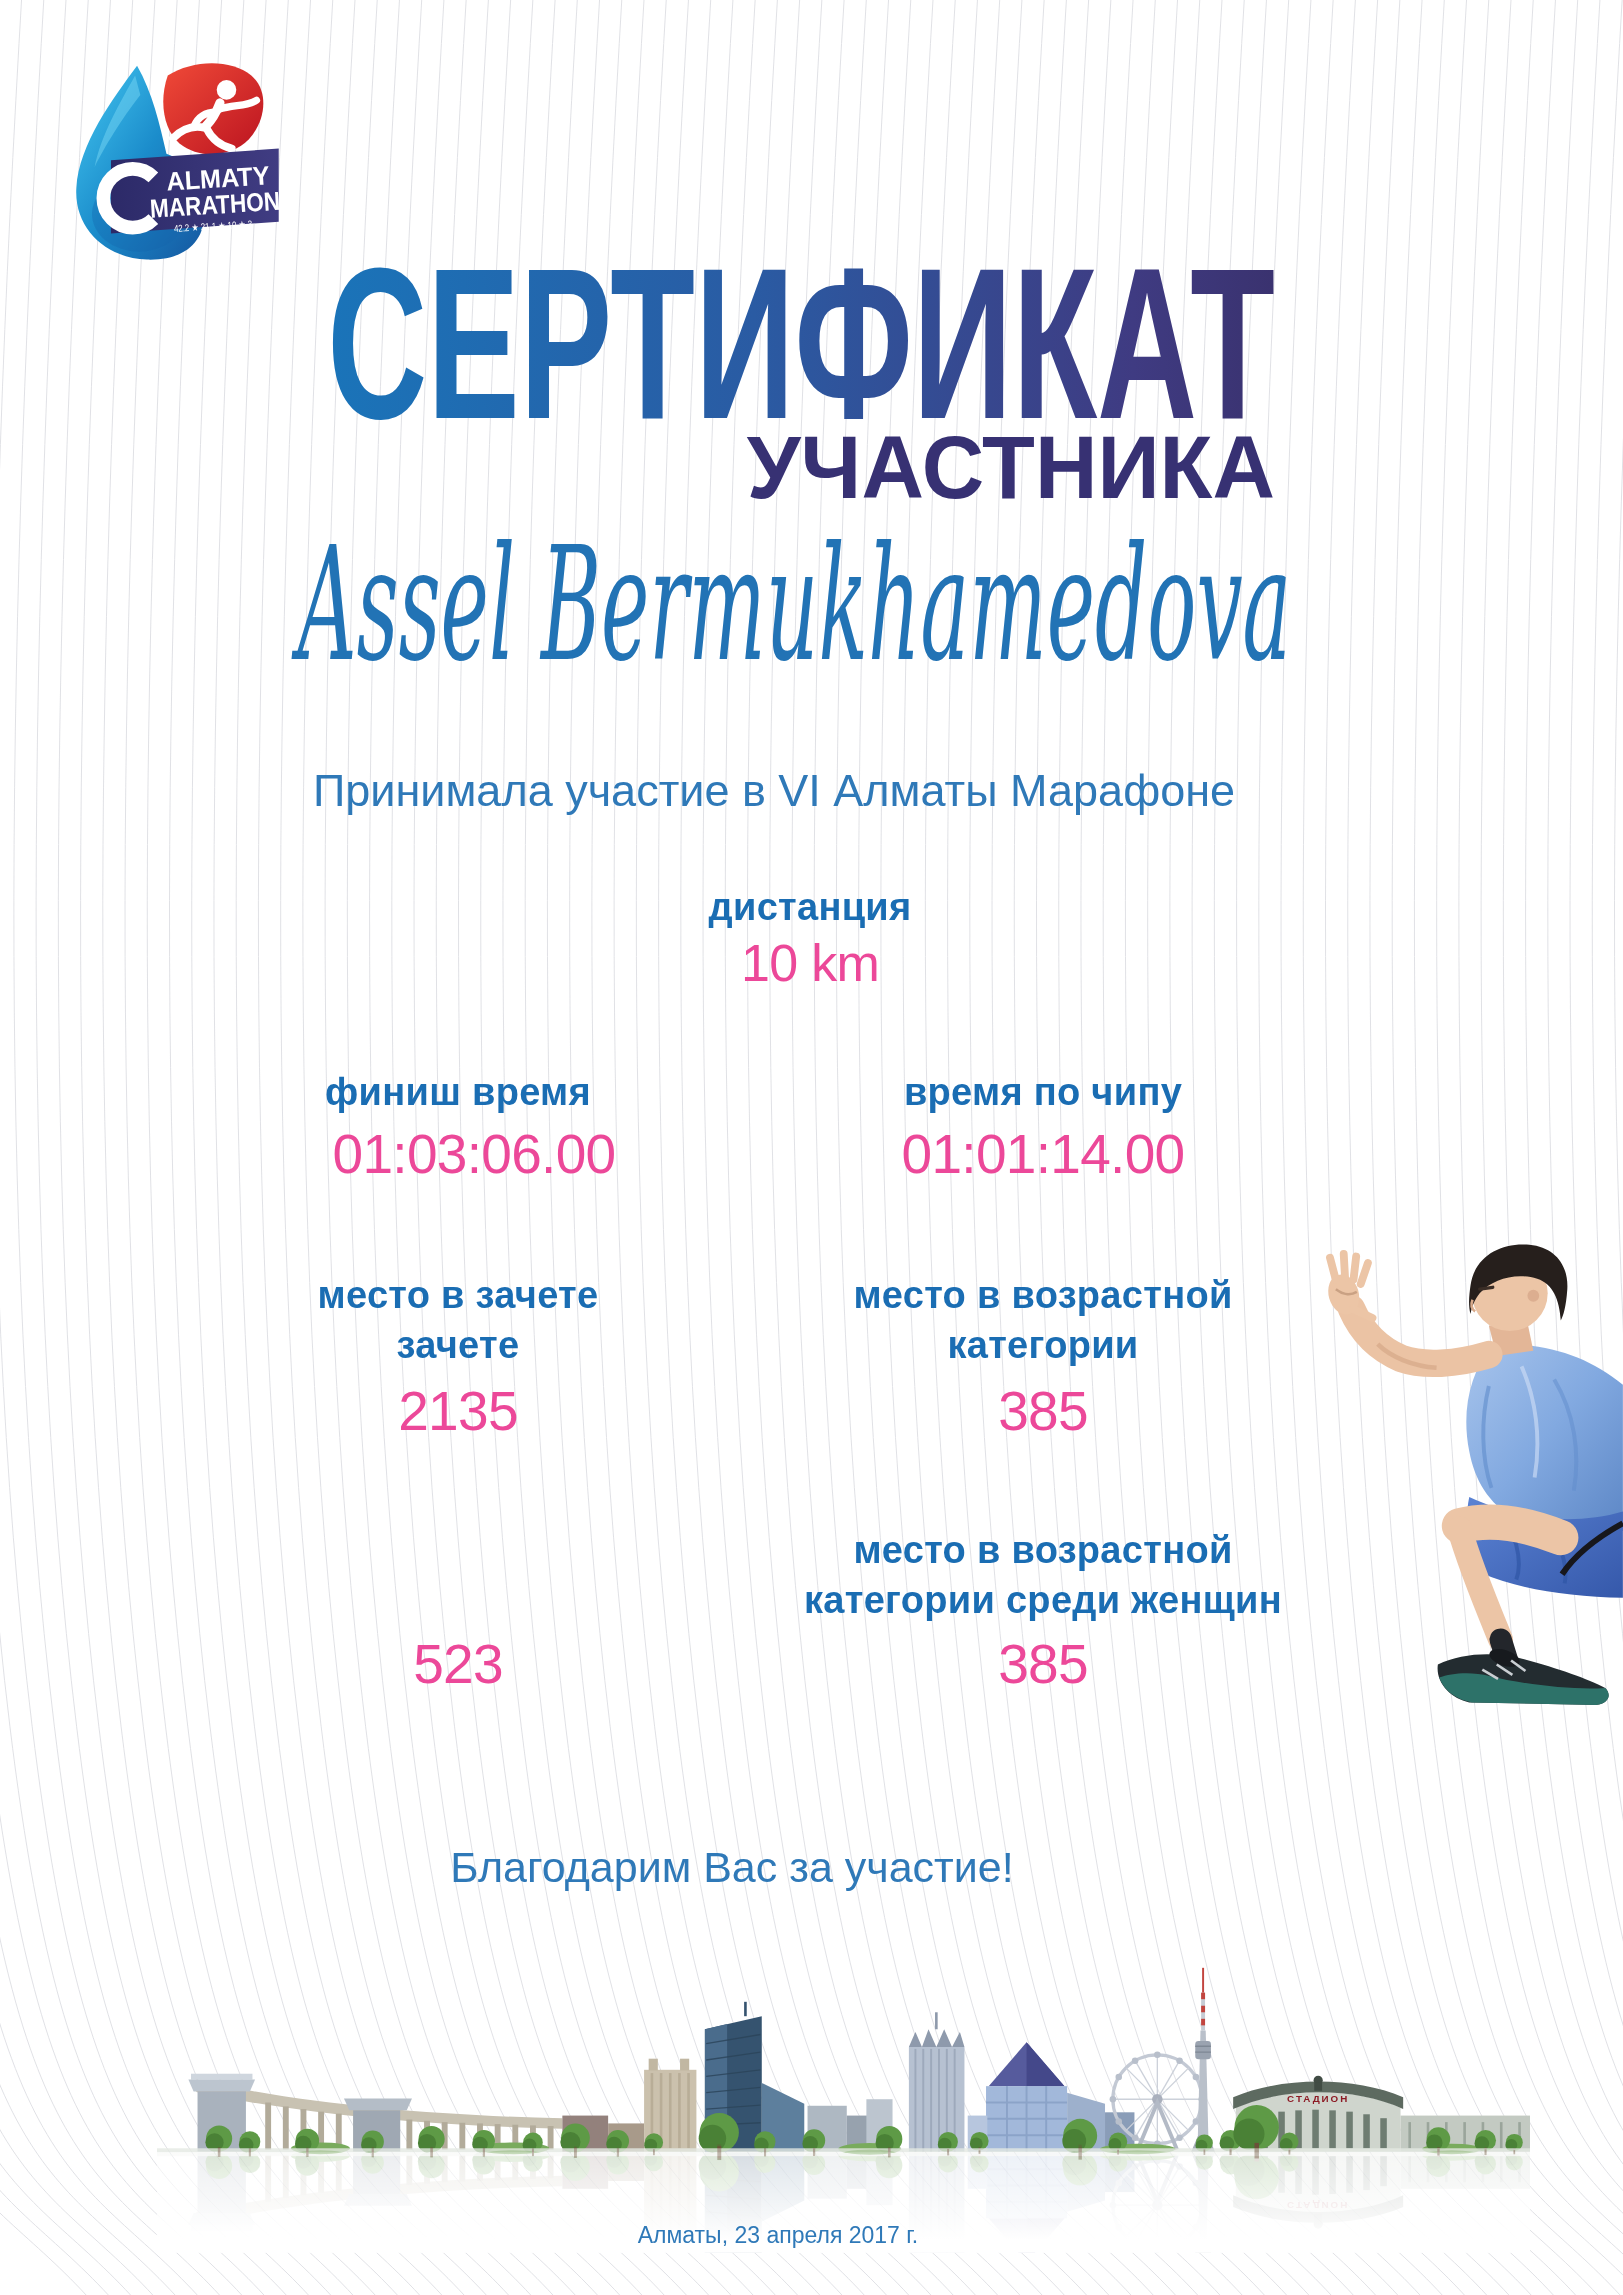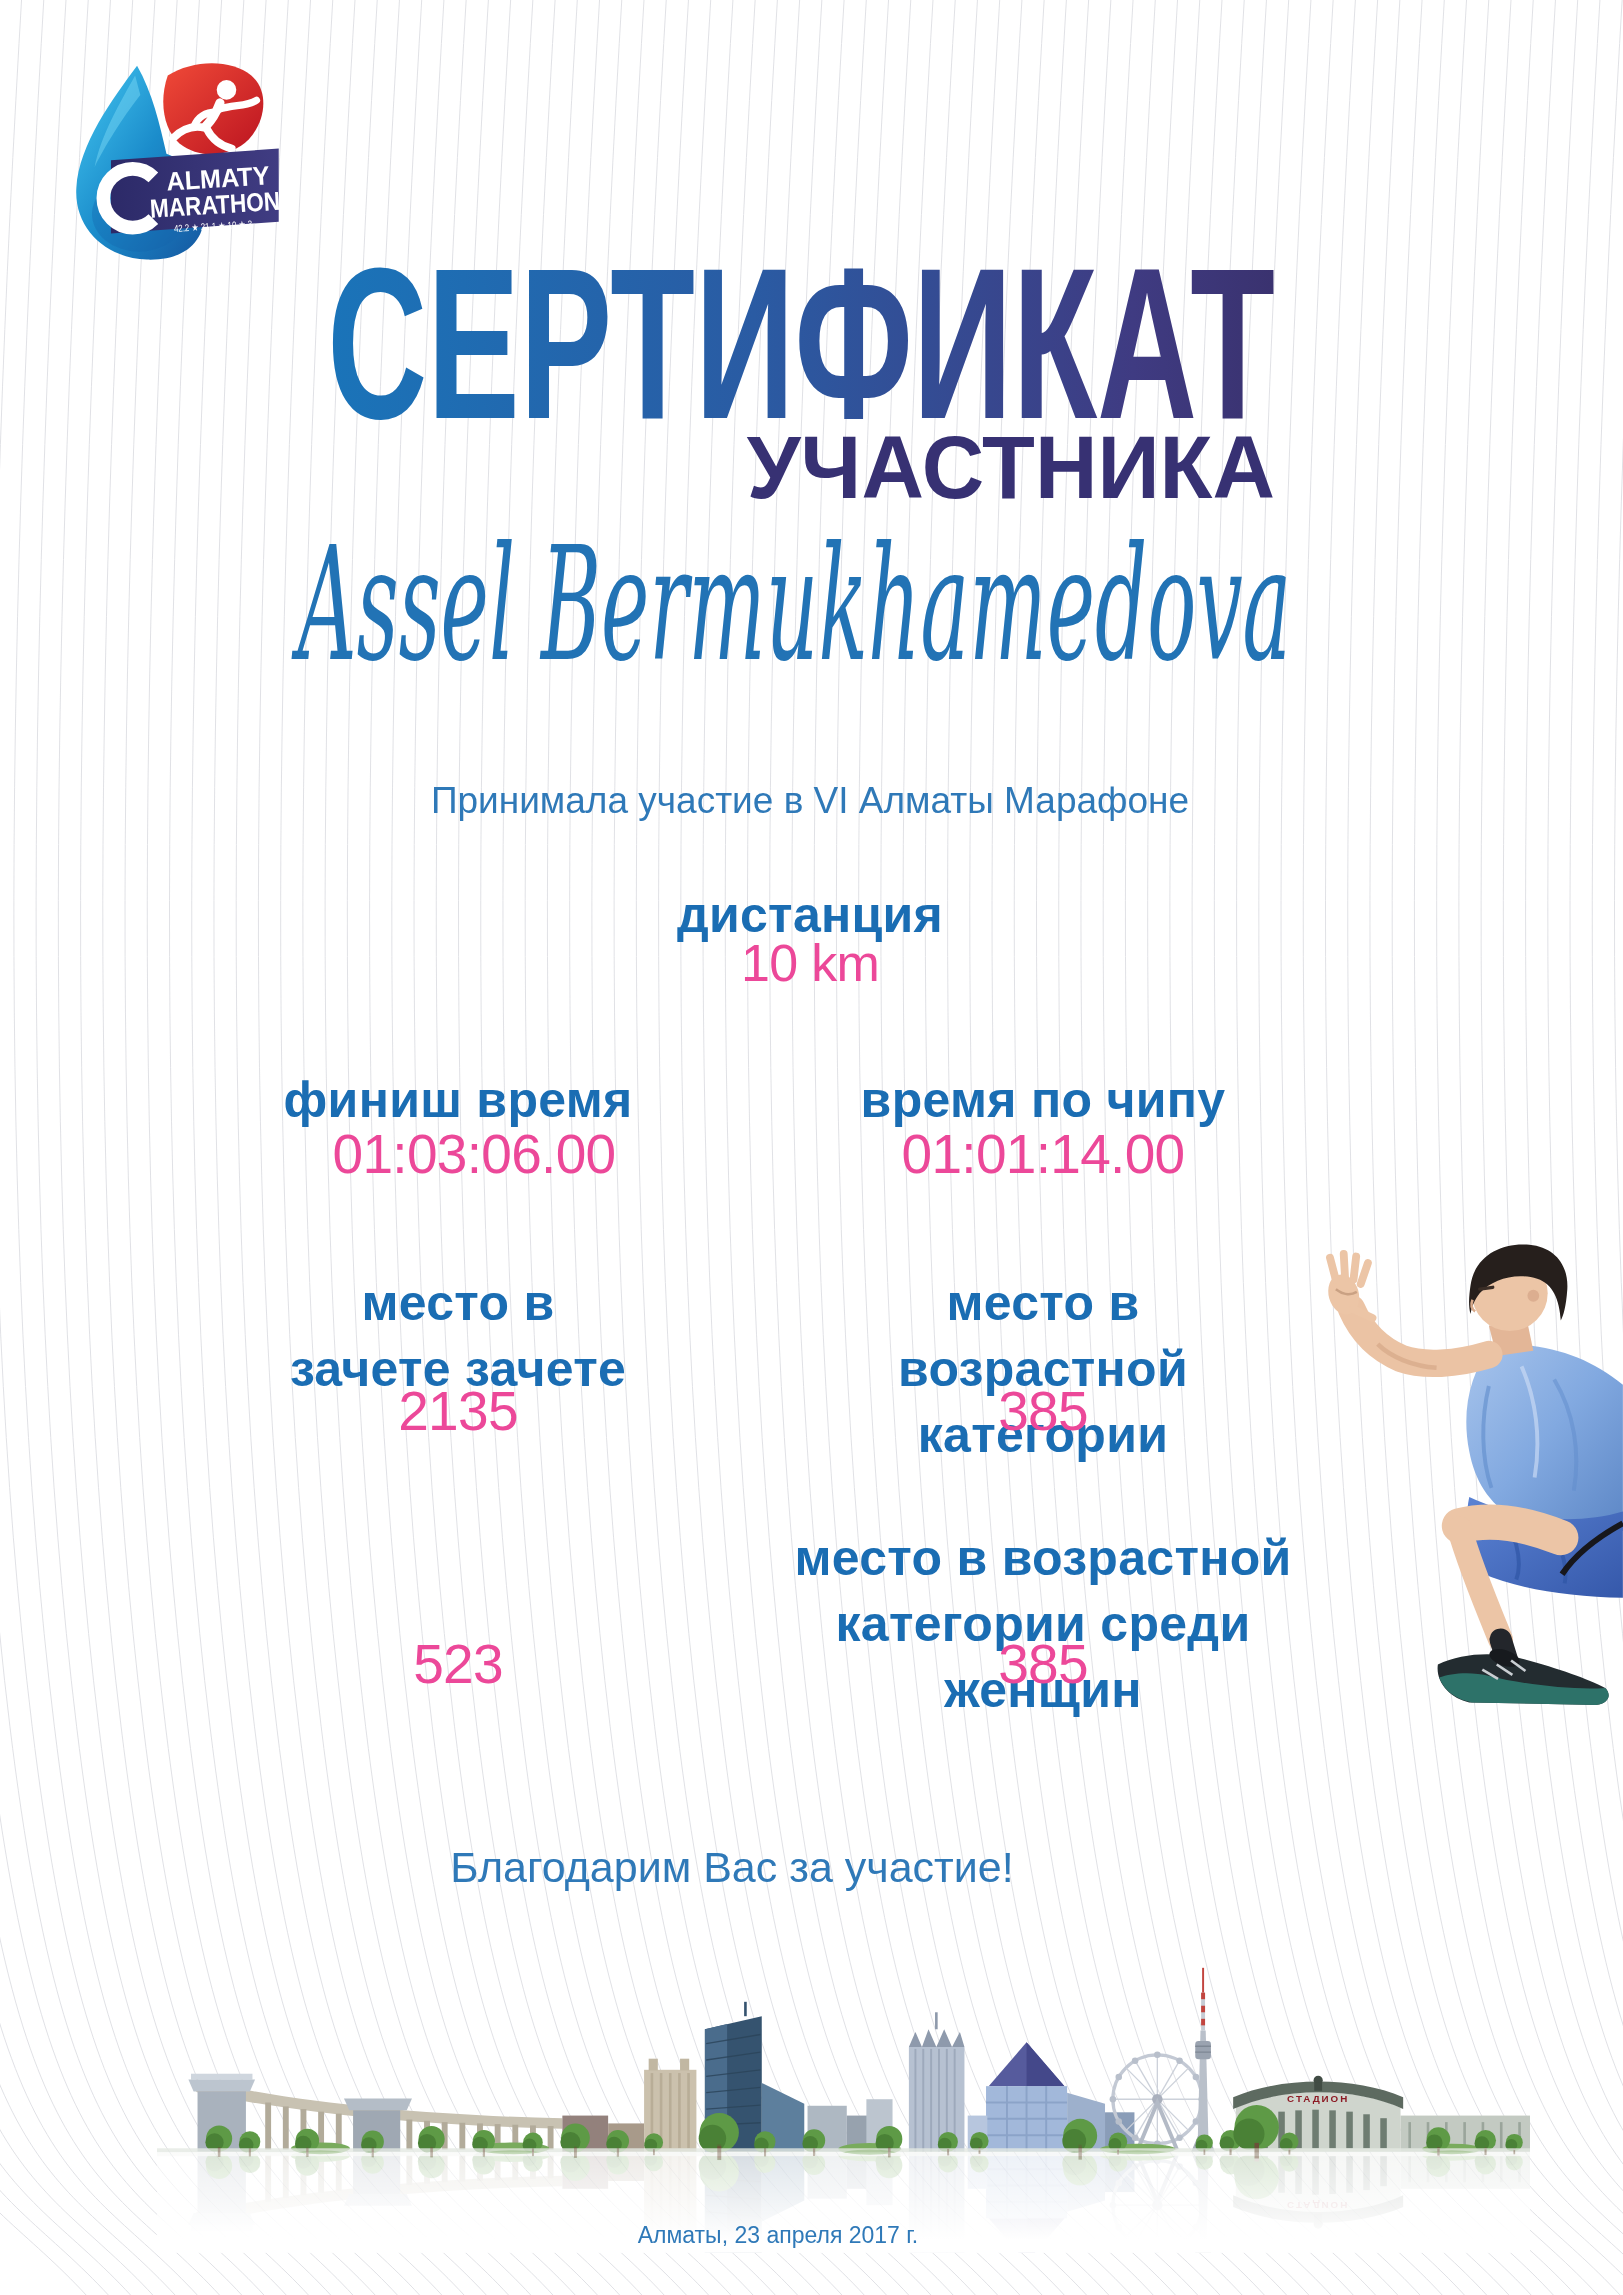--- a/index.html
+++ b/index.html
@@ -9,21 +9,21 @@
     margin:0 auto;
     background:#ffffff;
     overflow:hidden;
     font-family:"Liberation Sans", sans-serif;
   }
   #bg-lines{position:absolute;left:0;top:0;z-index:0;}
   .center{position:absolute;transform:translateX(-50%);text-align:center;z-index:3;}
   .label{
     font-weight:bold;
     color:#1a6db3;
-    font-size:50px;
+    font-size:38px;
     line-height:1.32;
     letter-spacing:0.3px;
   }
   .value{
     color:#ec4899;
     font-size:55px;
     letter-spacing:-0.7px;
     white-space:nowrap;
     font-weight:normal;
   }
@@ -192,21 +192,21 @@
         <stop offset="0.45" stop-color="#2a5ba3"></stop>
         <stop offset="0.85" stop-color="#3f3b82"></stop>
         <stop offset="1" stop-color="#3a326f"></stop>
       </linearGradient>
     </defs>
     <text x="1225" y="640" text-anchor="middle" font-size="330" font-weight="bold" font-family="Liberation Sans, sans-serif" fill="url(#tg)" textLength="1450" lengthAdjust="spacingAndGlyphs">СЕРТИФИКАТ</text>
     <text x="1950" y="762" text-anchor="end" font-size="135" font-weight="bold" font-family="Liberation Sans, sans-serif" fill="#373173" textLength="808" lengthAdjust="spacingAndGlyphs">УЧАСТНИКА</text>
     <text x="1215" y="1008" text-anchor="middle" font-size="240" font-style="italic" font-family="DejaVu Serif, serif" fill="#2273b5" textLength="1520" lengthAdjust="spacingAndGlyphs">Assel Bermukhamedova</text>
   </svg>
 
-  <div class="center thin nowrap" style="left:810px;top:765px;font-size:37px;margin-top:15px;">Принимала участие в VI Алматы Марафоне</div>
+  <div class="center thin nowrap" style="left:774px;top:765px;font-size:45px;">Принимала участие в VI Алматы Марафоне</div>
 
   <div class="center label nowrap" style="left:810px;top:882px;">дистанция</div>
   <div class="center value" style="left:810px;top:933px;font-size:52px;">10 km</div>
 
   <div class="center label nowrap" style="left:458px;top:1067px;">финиш время</div>
   <div class="center value" style="left:458px;top:1122px;margin-left:16px;">01:03:06.00</div>
 
   <div class="center label nowrap" style="left:1043px;top:1067px;">время по чипу</div>
   <div class="center value" style="left:1043px;top:1122px;">01:01:14.00</div>
 

